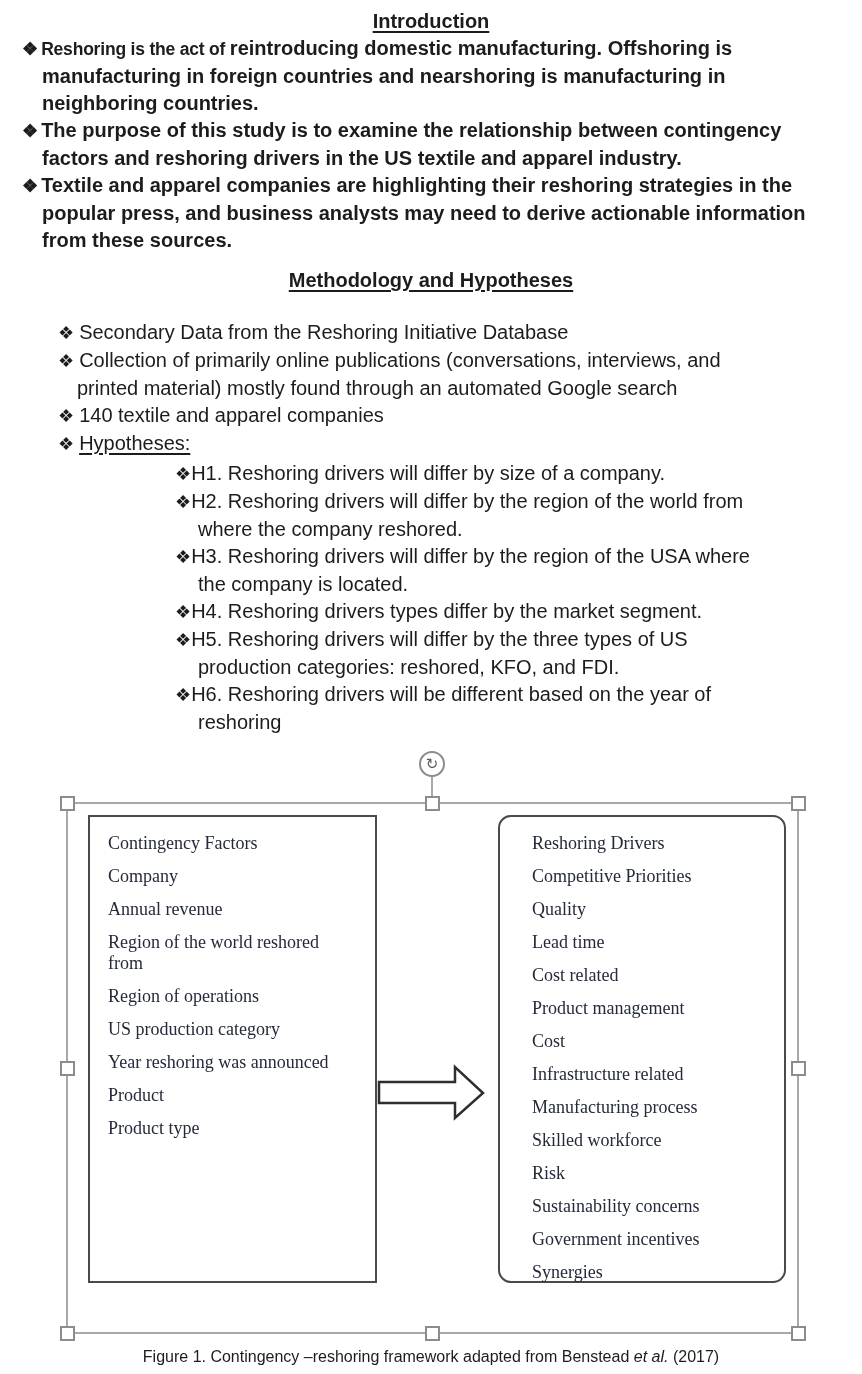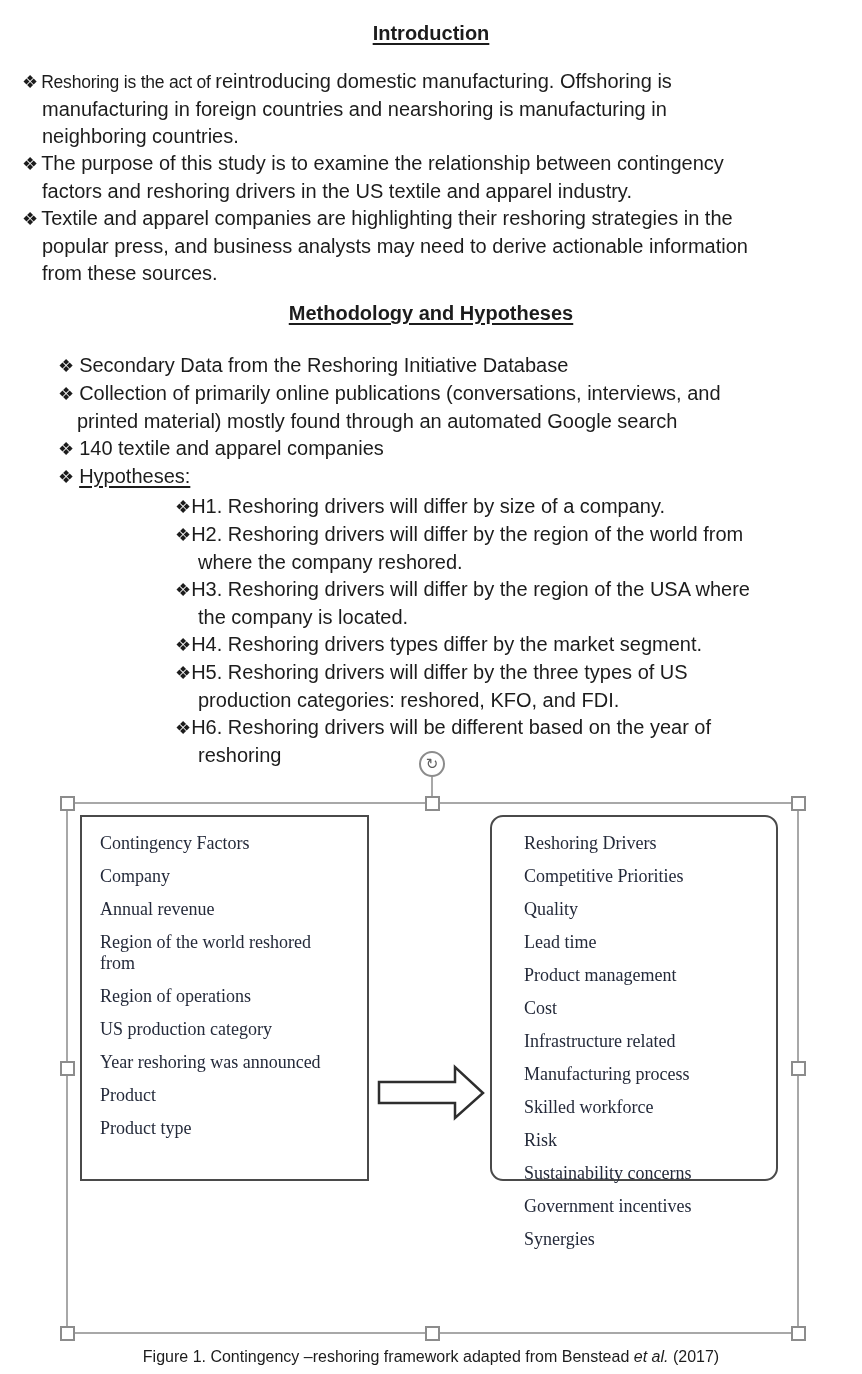--- a/index.html
+++ b/index.html
@@ -10,25 +10,25 @@
   .page{
     position:relative; width:862px; height:1374px; overflow:hidden;
     background:var(--background); color:var(--text);
     font-family:"Liberation Sans", sans-serif;
   }
   .heading{
     text-align:center; font-weight:bold; font-size:20px; line-height:27px;
     text-decoration:underline; text-decoration-thickness:2px; text-underline-offset:3px;
     margin:0;
   }
-  #intro-heading{padding-top:20px;}
+  #intro-heading{padding-top:8px;}
   #method-heading{margin-top:13px;}
   .blist{list-style:none; margin:0; font-size:20px; line-height:27px;}
   .blist li{white-space:nowrap;}
-  .intro-list{padding:0 0 0 40px; margin-top:21px;}
+  .intro-list{padding:0 0 0 40px; font-weight:bold;}
   .intro-list li{text-indent:-18px;}
   .intro-list .b-icon{margin-right:3px;}
   .intro-list .cont-line{padding-left:2px;}
   .method-list{padding:0 0 0 77px; margin-top:25px;}
   .method-list li{text-indent:-19px;}
   .method-list .b-icon{margin-right:5px;}
   .hypo-list{padding:0 0 0 190px; margin-top:2px;}
   .hypo-list li{text-indent:-15px;}
   .hypo-list .cont-line{padding-left:8px;}
   .b-icon{font-size:18px;}
@@ -46,23 +46,23 @@
     position:absolute; width:15px; height:15px; box-sizing:border-box;
     background:#fff; border:2px solid var(--handle-border); z-index:5;
   }
   .rotate-stem{position:absolute; left:431px; top:777px; width:2px; height:25px; background:var(--frame);}
   .rotate-circle{
     position:absolute; left:419px; top:751px; width:26px; height:26px; box-sizing:border-box;
     border:2px solid var(--handle-border); border-radius:50%; background:#fff;
     color:#5f5f5f; font-size:15px; line-height:22px; text-align:center; z-index:6;
   }
   .fig-box{
-    position:absolute; top:815px; height:366px; box-sizing:border-box;
+    position:absolute; top:815px; height:468px; box-sizing:border-box;
     border:2px solid var(--box-border); background:#fff;
-    font-family:"Liberation Serif", serif; font-size:18px; color:var(--serif-text);
+    font-family:"Liberation Serif", serif; font-size:18px; color:var(--serif-text);margin-left:8px;
   }
   .fig-box .fig-item{line-height:21px; margin-bottom:12px; white-space:nowrap;}
   .fig-box .line{display:block; white-space:nowrap;}
   .fig-box .line:empty{display:none;}
   #left-box{left:80px; width:289px; padding:16px 10px 0 18px;}
   #right-box{left:490px; width:288px; padding:16px 8px 12px 32px;border-radius:13px;}
   #arrow-svg{position:absolute; left:376px; top:1059px;}
   .caption{
     position:absolute; left:0; top:1347px; width:862px; text-align:center;
     font-size:16px; line-height:20px; color:var(--text);
@@ -163,20 +163,21 @@
 
   <svg id="arrow-svg" width="110" height="64" viewBox="0 0 110 64">
     <polygon points="3,23 79,23 79,8 107,34 79,59 79,44 3,44" fill="#ffffff" stroke="#2e2e2e" stroke-width="2.5" stroke-linejoin="miter"></polygon>
   </svg>
 
   <div class="fig-box" id="right-box">
     <div class="fig-item">Reshoring Drivers</div>
     <div class="fig-item">Competitive Priorities</div>
     <div class="fig-item">Quality</div>
     <div class="fig-item">Lead time</div>
+    <div class="fig-item">Cost related</div>
     <div class="fig-item">Product management</div>
     <div class="fig-item">Cost</div>
     <div class="fig-item">Infrastructure related</div>
     <div class="fig-item">Manufacturing process</div>
     <div class="fig-item">Skilled workforce</div>
     <div class="fig-item">Risk</div>
     <div class="fig-item">Sustainability concerns</div>
     <div class="fig-item">Government incentives</div>
     <div class="fig-item">Synergies</div>
   </div>

